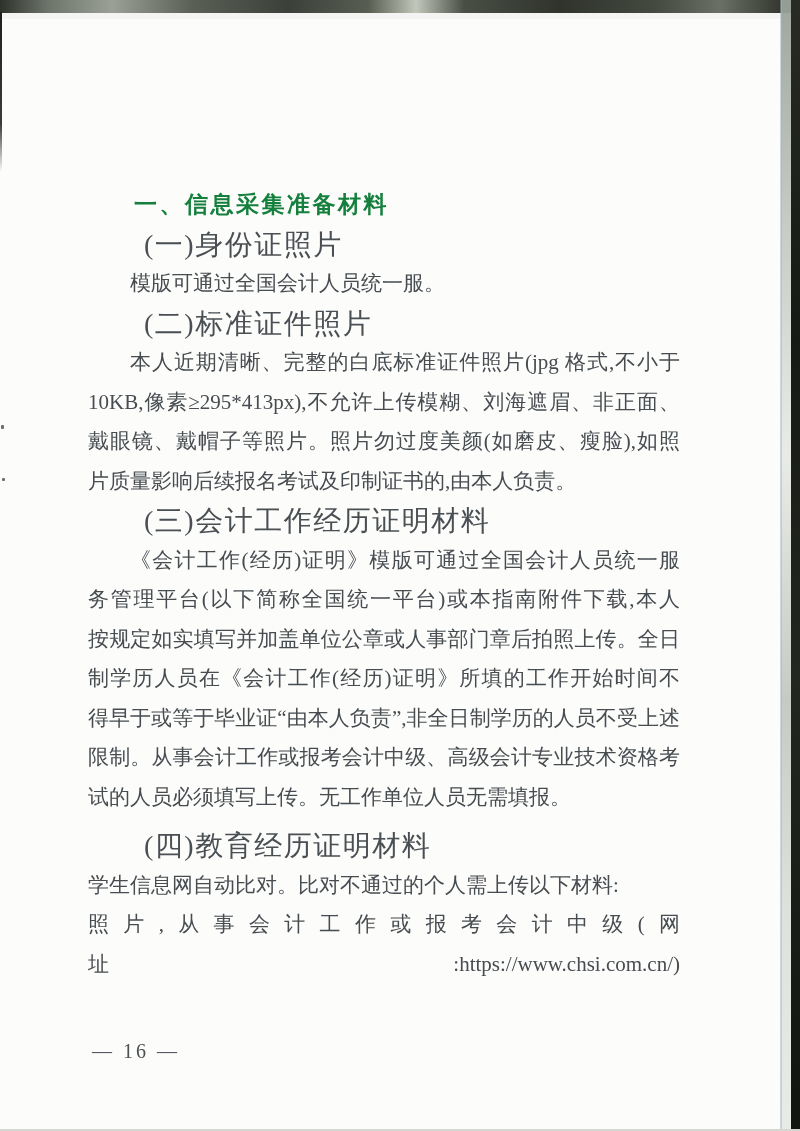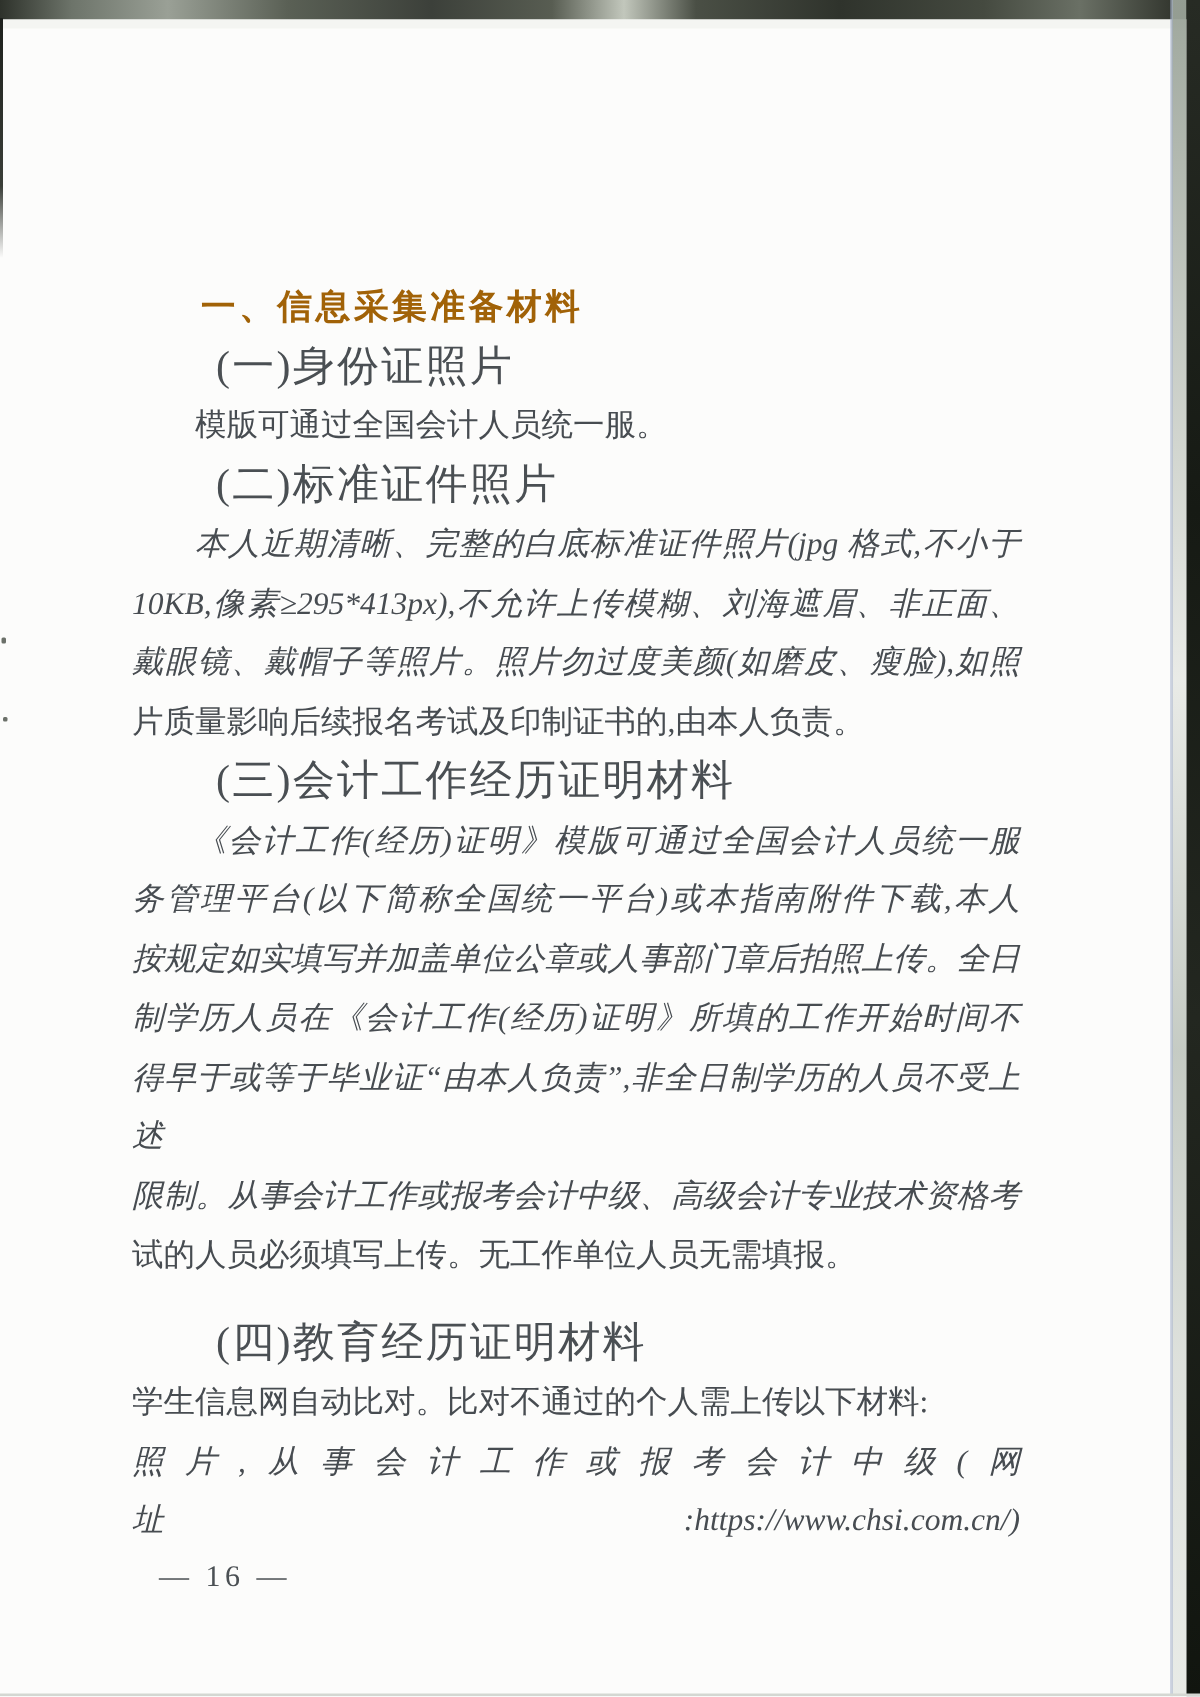--- a/index.html
+++ b/index.html
@@ -54,45 +54,44 @@
     font-size:21px;
   }
   .line{
     line-height:39.5px;
     min-height:39.5px;
     white-space:normal;
   }
   .fill{
     text-align:justify;
     text-align-last:justify;
-    font-style:italic;
   }
   .indent{ text-indent:2em; }
-  .gap{ margin-top:19px; }
+  .gap{ margin-top:9px; }
   .h1{
     font-family:"Liberation Sans", sans-serif;
     font-weight:bold;
     font-size:23px;
     letter-spacing:2.5px;
-    color:#a16207;
+    color:#15803d;
     line-height:39.5px;
     min-height:39.5px;
     text-indent:2em;
   }
   .h2{
     font-size:28px;
     letter-spacing:1.5px;
     color:#4a4f53;
     line-height:39.5px;
     min-height:39.5px;
     text-indent:2em;
   }
   #page-number{
     position:absolute;
-    left:106px;top:1036px;
+    left:92px;top:1036px;
     font-size:20px;
     letter-spacing:3px;
     color:#4b5054;
     line-height:30px;
   }
 </style>
 </head>
 <body>
 
 <div id="page">

